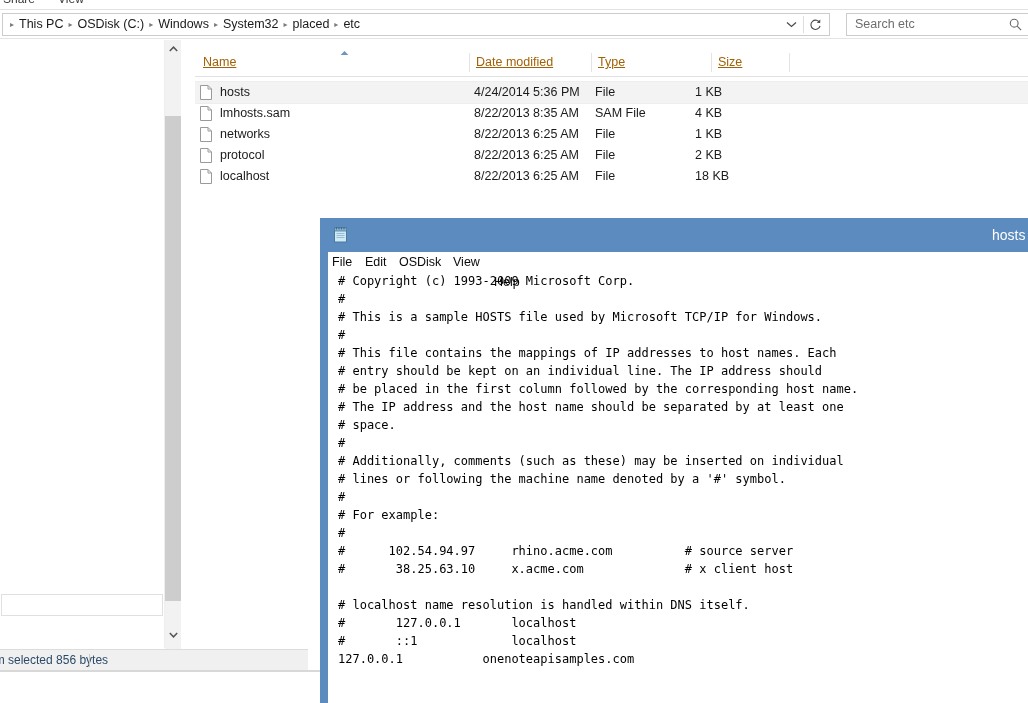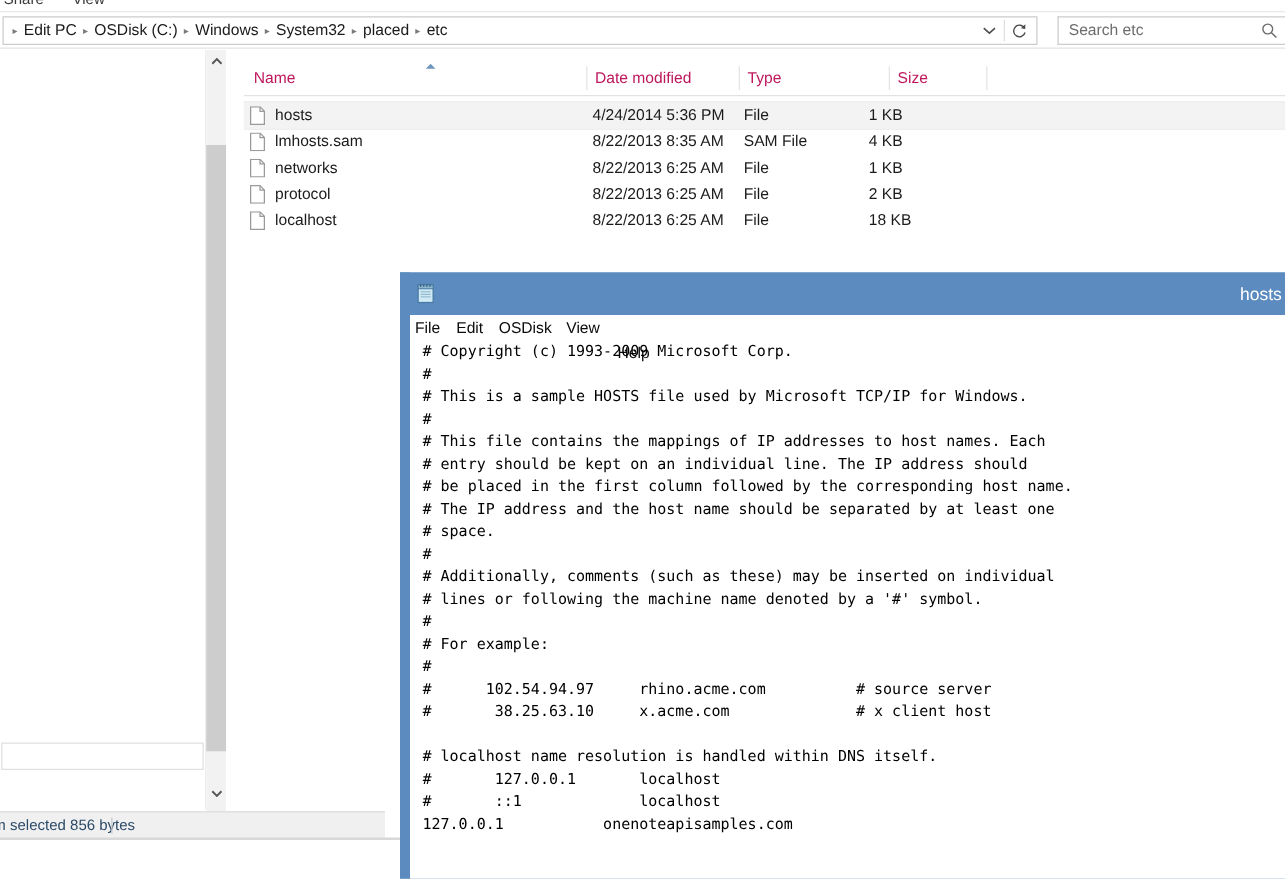--- a/index.html
+++ b/index.html
@@ -46,21 +46,21 @@
   
   .vscroll { position:absolute; left:165px; top:40px; width:16px; height:615px; background:#f2f2f2; }
   .vscroll-up { position:absolute; left:0; top:0; width:16px; height:17px; display:flex; align-items:center; justify-content:center; }
   .vscroll-down { position:absolute; left:0; bottom:12px; width:16px; height:17px; display:flex; align-items:center; justify-content:center; }
   .vscroll-thumb { position:absolute; left:0; top:76px; width:16px; height:485px; background:#cdcdcd; }
 
   
   .listarea { position:absolute; left:181px; top:40px; width:847px; height:608px; background:#ffffff; }
 
   .colheader { position:absolute; left:14px; top:10px; width:833px; height:26px; border-bottom:1px solid #e2e2e2; }
-  .col { position:absolute; top:0; height:25px; font-size:12.5px; color:#be185d; line-height:25px; font-family:"Liberation Sans", sans-serif; }
+  .col { position:absolute; top:0; height:25px; font-size:12.5px; color:#a16207; line-height:25px; font-family:"Liberation Sans", sans-serif;text-decoration:underline; }
   .col-div { position:absolute; top:3px; width:1px; height:19px; background:#e4e4e4; }
   .sortmark { position:absolute; top:0px; width:9px; height:6px; }
 
   .row { position:absolute; left:14px; width:833px; height:21px; }
   .row.sel { background:#f3f3f3; border-top:1px solid #eeeeee; border-bottom:1px solid #eeeeee; }
   .fileicon { position:absolute; left:5px; top:3px; width:12px; height:15px; }
   .cell { position:absolute; top:0; height:21px; line-height:21px; font-size:12.5px; color:#1b1b1b; font-family:"Liberation Sans", sans-serif; white-space:nowrap; }
   .cell-name { left:25px; }
   .cell-date { left:279px; }
   .cell-type { left:400px; }
@@ -96,21 +96,21 @@
     <div class="ribbon-strip">
       <div class="ribbon-tab rt-share">Share</div>
       <div class="ribbon-tab rt-view">View</div>
     </div>
     <div class="ribbon-hairline"></div>
 
     <div class="addr-row">
       <div class="addr-box">
         <div class="crumbs">
           <span class="crumb-sep">▸</span>
-          <span class="crumb">Edit PC</span>
+          <span class="crumb">This PC</span>
           <span class="crumb-sep">▸</span>
           <span class="crumb">OSDisk (C:)</span>
           <span class="crumb-sep">▸</span>
           <span class="crumb">Windows</span>
           <span class="crumb-sep">▸</span>
           <span class="crumb">System32</span>
           <span class="crumb-sep">▸</span>
           <span class="crumb">placed</span>
           <span class="crumb-sep">▸</span>
           <span class="crumb">etc</span>

